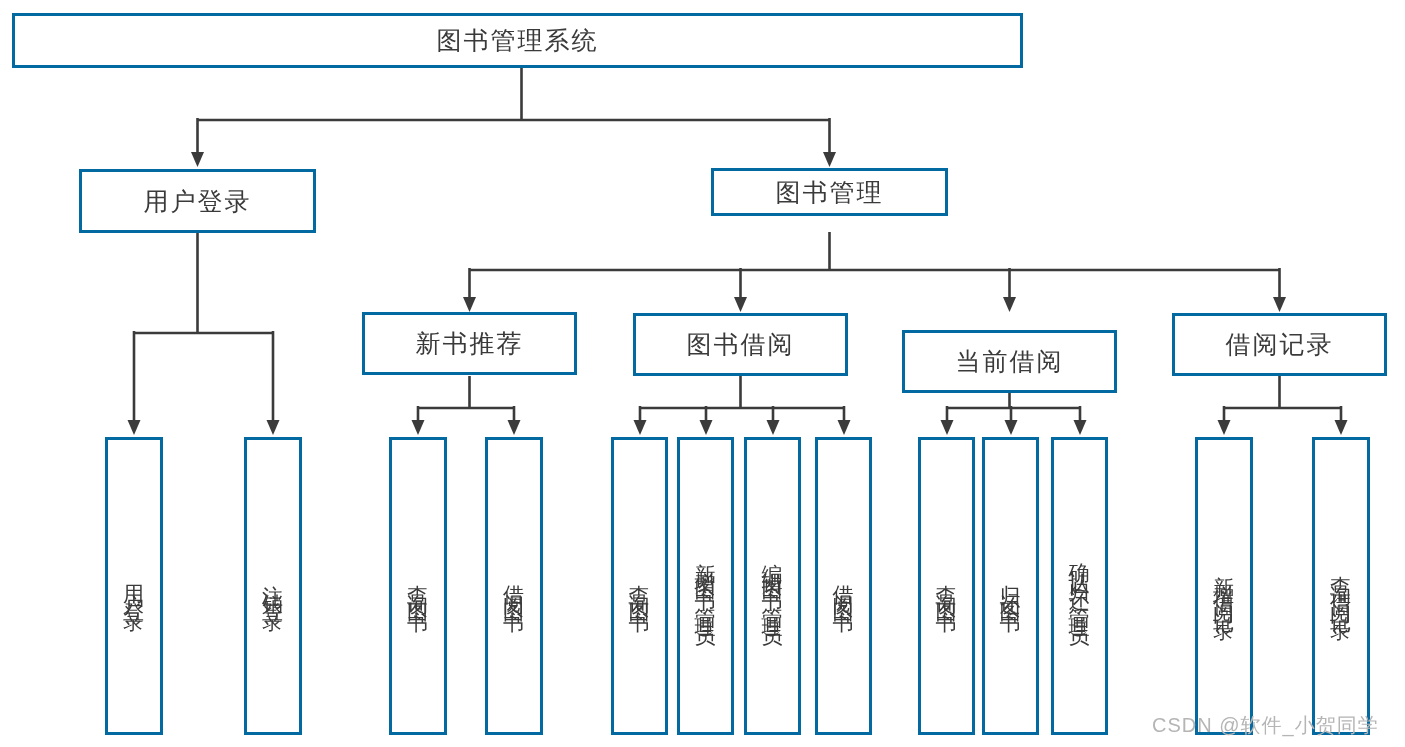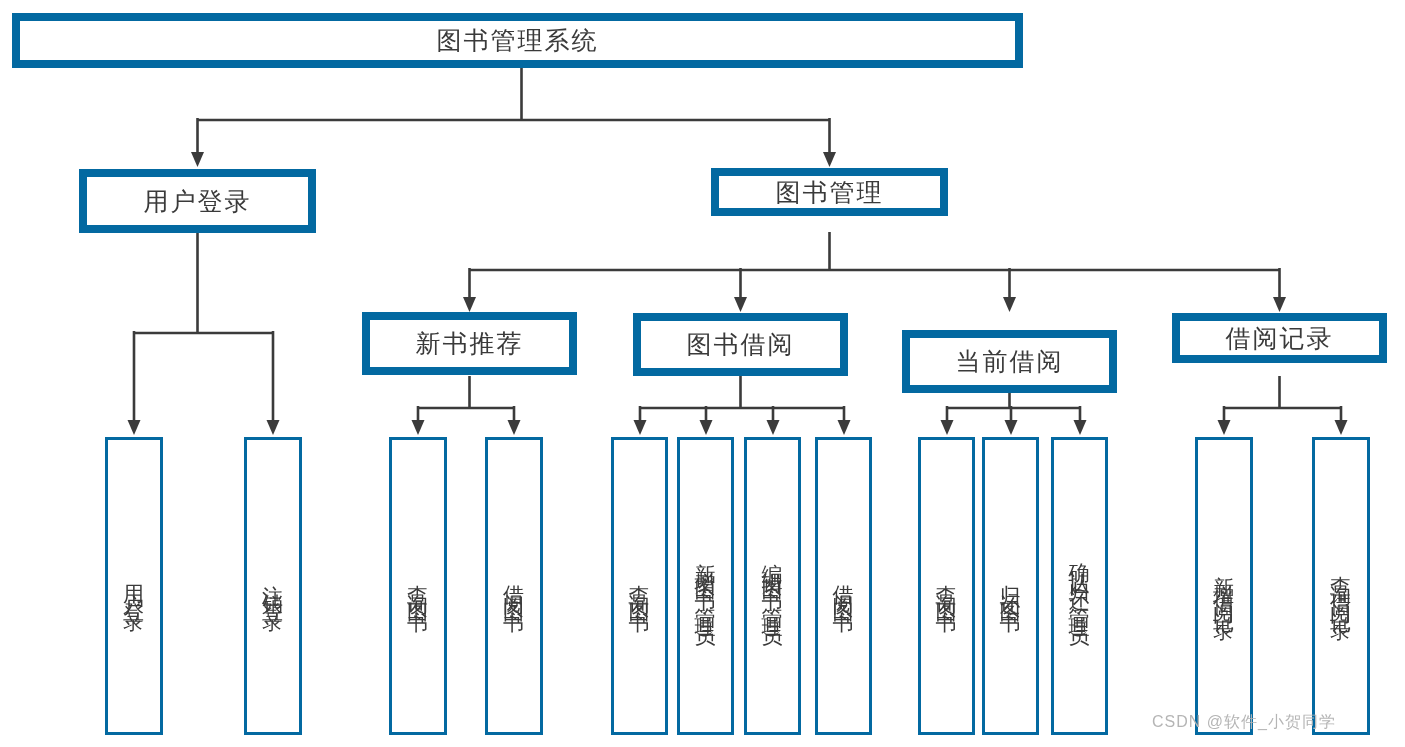--- a/index.html
+++ b/index.html
@@ -2,53 +2,53 @@
 <html><head>
 <meta charset="utf-8">
 <style>
   html,body{margin:0;padding:0;background:#ffffff;}
   #stage{
     position:relative;width:1405px;height:747px;background:#ffffff;overflow:hidden;
     font-family:"Liberation Sans","DejaVu Sans",sans-serif;color:#383838;
   }
   #wires{position:absolute;left:0;top:0;width:1405px;height:747px;}
   .node{
-    position:absolute;background:#ffffff;border:8px solid #0369a1;box-sizing:border-box;
+    position:absolute;background:#ffffff;border:3px solid #0369a1;box-sizing:border-box;
     display:flex;align-items:center;justify-content:center;z-index:2;
   }
   .hlabel{font-size:25px;letter-spacing:2px;color:#3a3a3a;white-space:nowrap;}
   .vert span{
     writing-mode:vertical-rl;text-orientation:mixed;font-size:21px;letter-spacing:9px;
     line-height:1;color:#3a3a3a;
   }
   
   .b-root{left:12px;top:13px;width:1011px;height:55px;}
   .b-userlogin{left:79px;top:169px;width:237px;height:64px;}
   .b-bookmgmt{left:711px;top:168px;width:237px;height:48px;}
   .b-recommend{left:362px;top:312px;width:215px;height:63px;}
   .b-borrow{left:633px;top:313px;width:215px;height:63px;}
   .b-current{left:902px;top:330px;width:215px;height:63px;}
-  .b-records{left:1172px;top:313px;width:215px;height:50px;}
+  .b-records{left:1172px;top:313px;width:215px;height:63px;}
   
   .leaf{top:437px;height:298px;border-width:3px;}
   .l-g1a{left:105px;width:58px;}
   .l-g1b{left:244px;width:58px;}
   .l-g2a{left:389px;width:58px;}
   .l-g2b{left:485px;width:58px;}
   .l-g3a{left:611px;width:57px;}
   .l-g3b{left:677px;width:57px;}
   .l-g3c{left:744px;width:57px;}
   .l-g3d{left:815px;width:57px;}
   .l-g4a{left:918px;width:57px;}
   .l-g4b{left:982px;width:57px;}
   .l-g4c{left:1051px;width:57px;}
   .l-g5a{left:1195px;width:58px;}
   .l-g5b{left:1312px;width:58px;}
   #watermark{
-    position:absolute;left:1152px;top:712px;z-index:5;font-size:16px;letter-spacing:1px;
+    position:absolute;left:1152px;top:712px;z-index:5;font-size:20px;letter-spacing:1px;
     color:#b5b5b5;white-space:nowrap;
   }
 </style>
 </head>
 <body>
 
 <div id="stage">
 
   <svg id="wires" viewBox="0 0 1405 747" xmlns="http://www.w3.org/2000/svg" fill="none" stroke="#3b3b3b" stroke-width="2.6">
 

